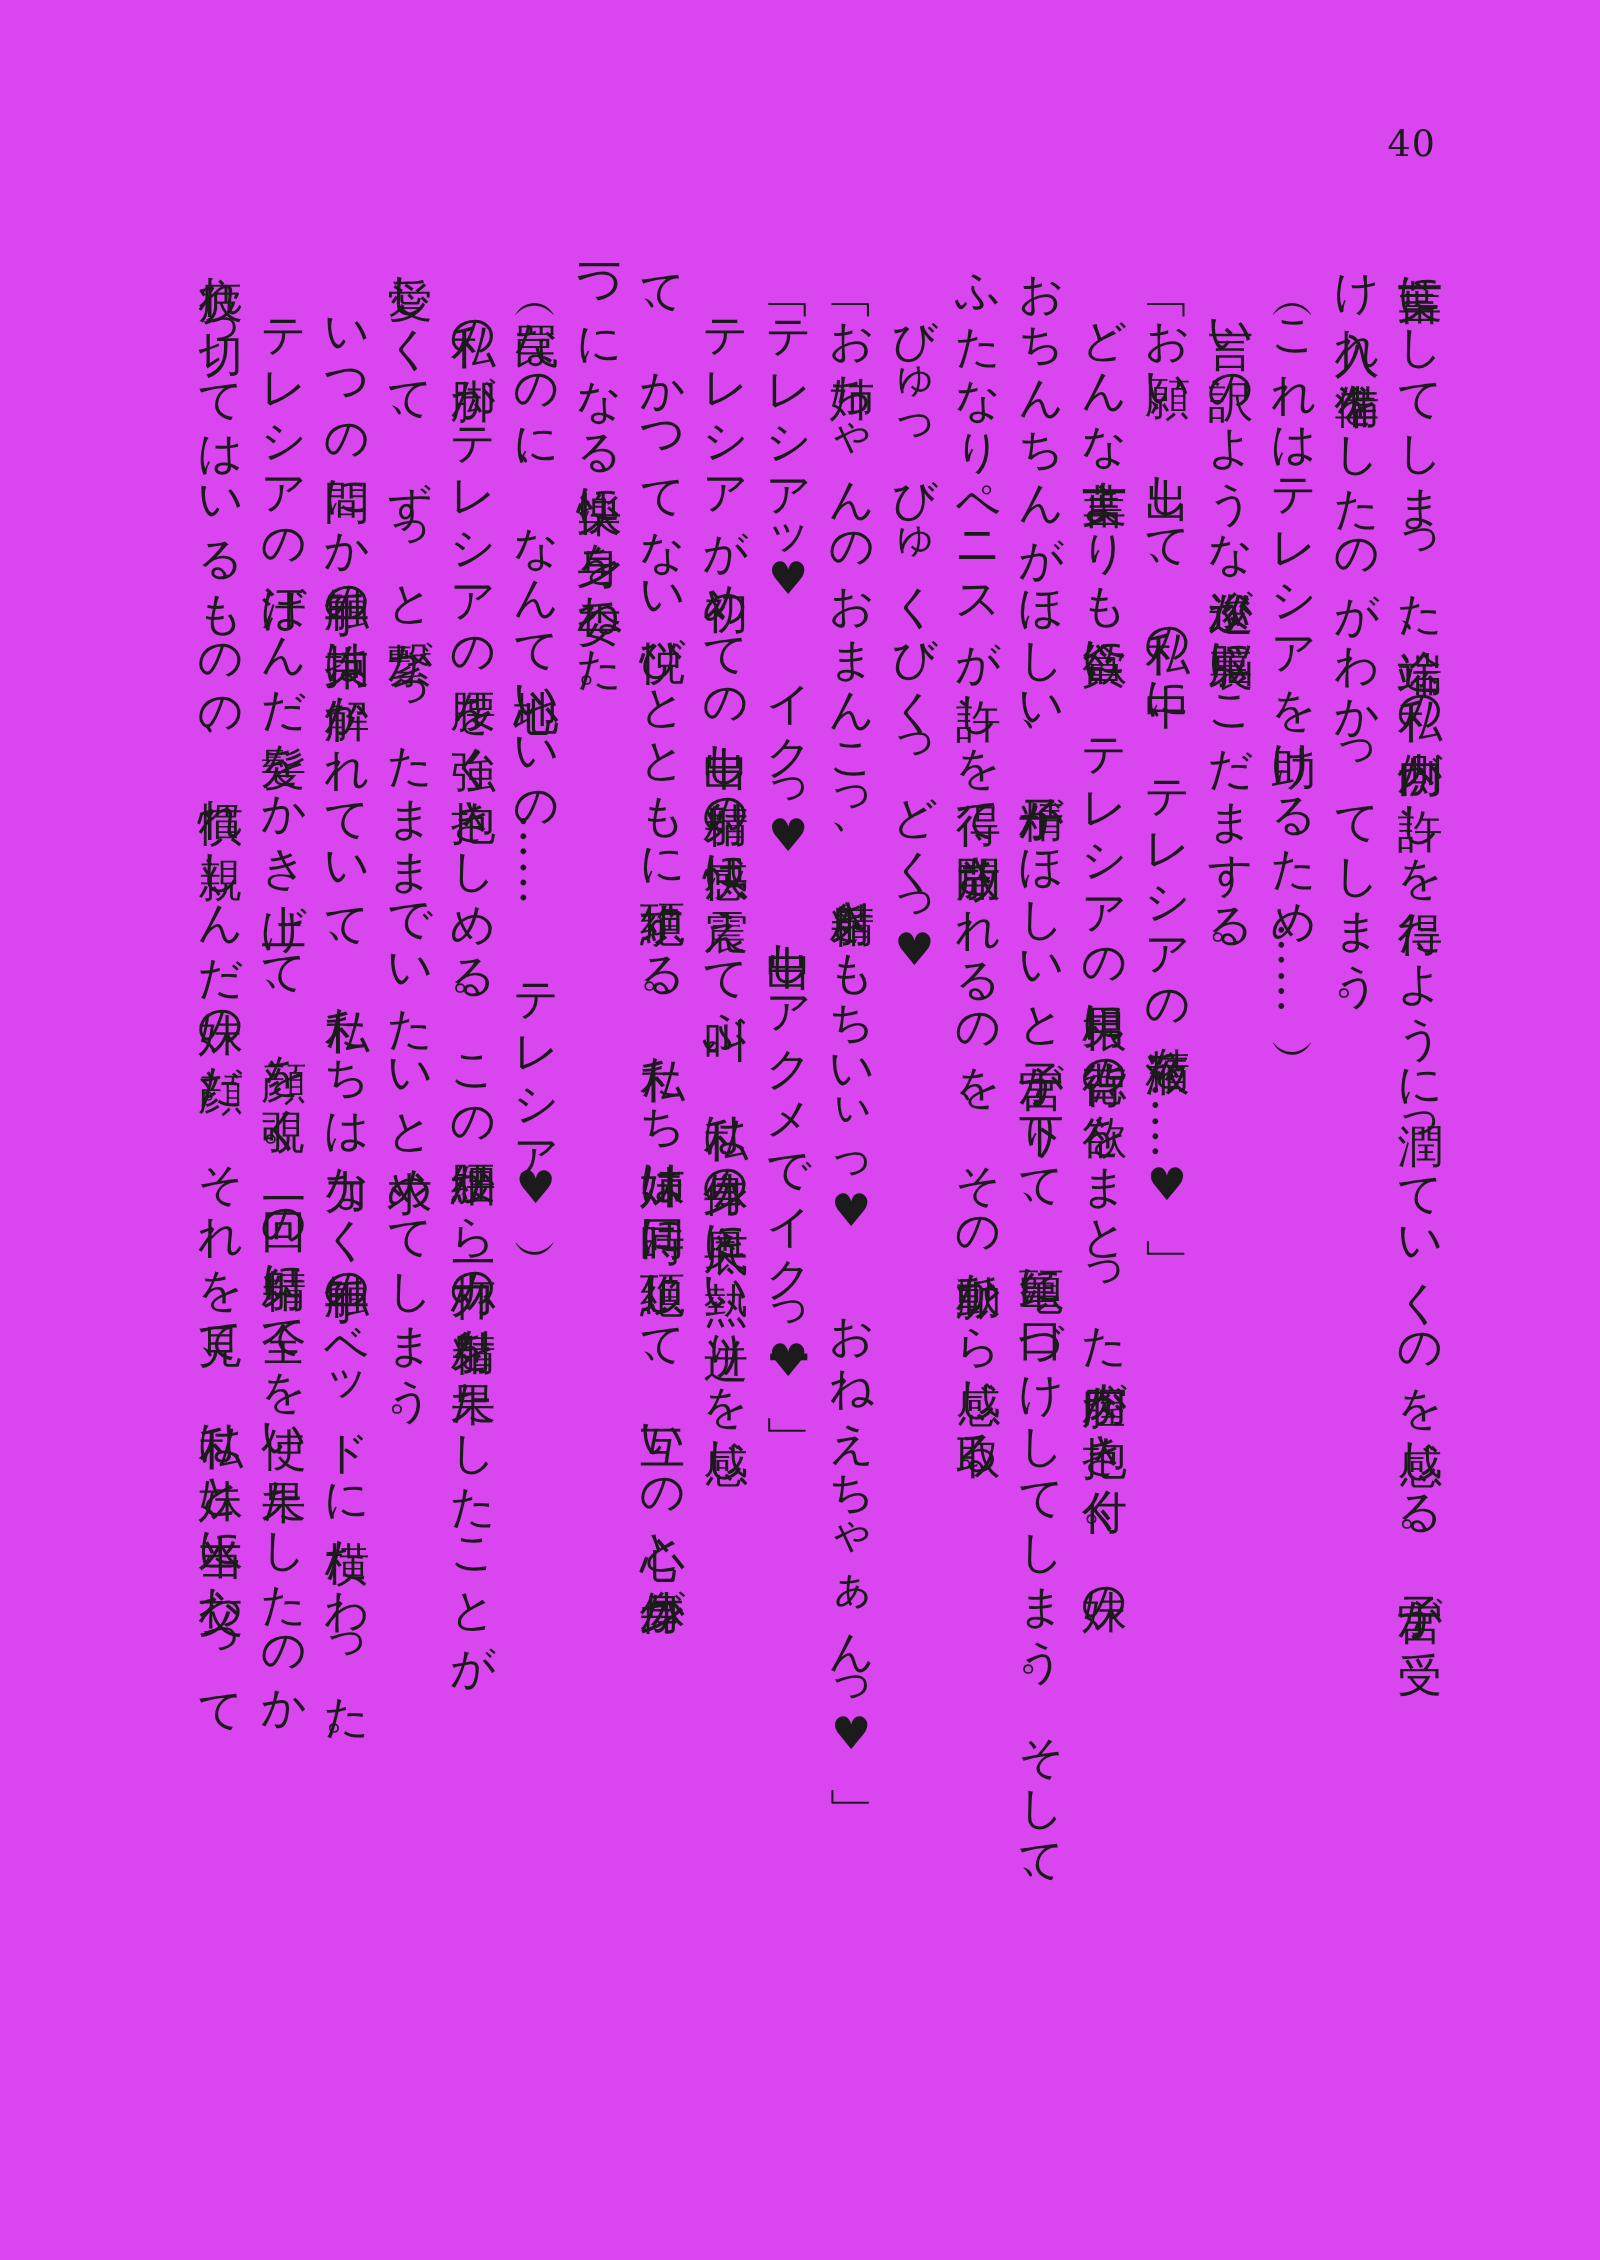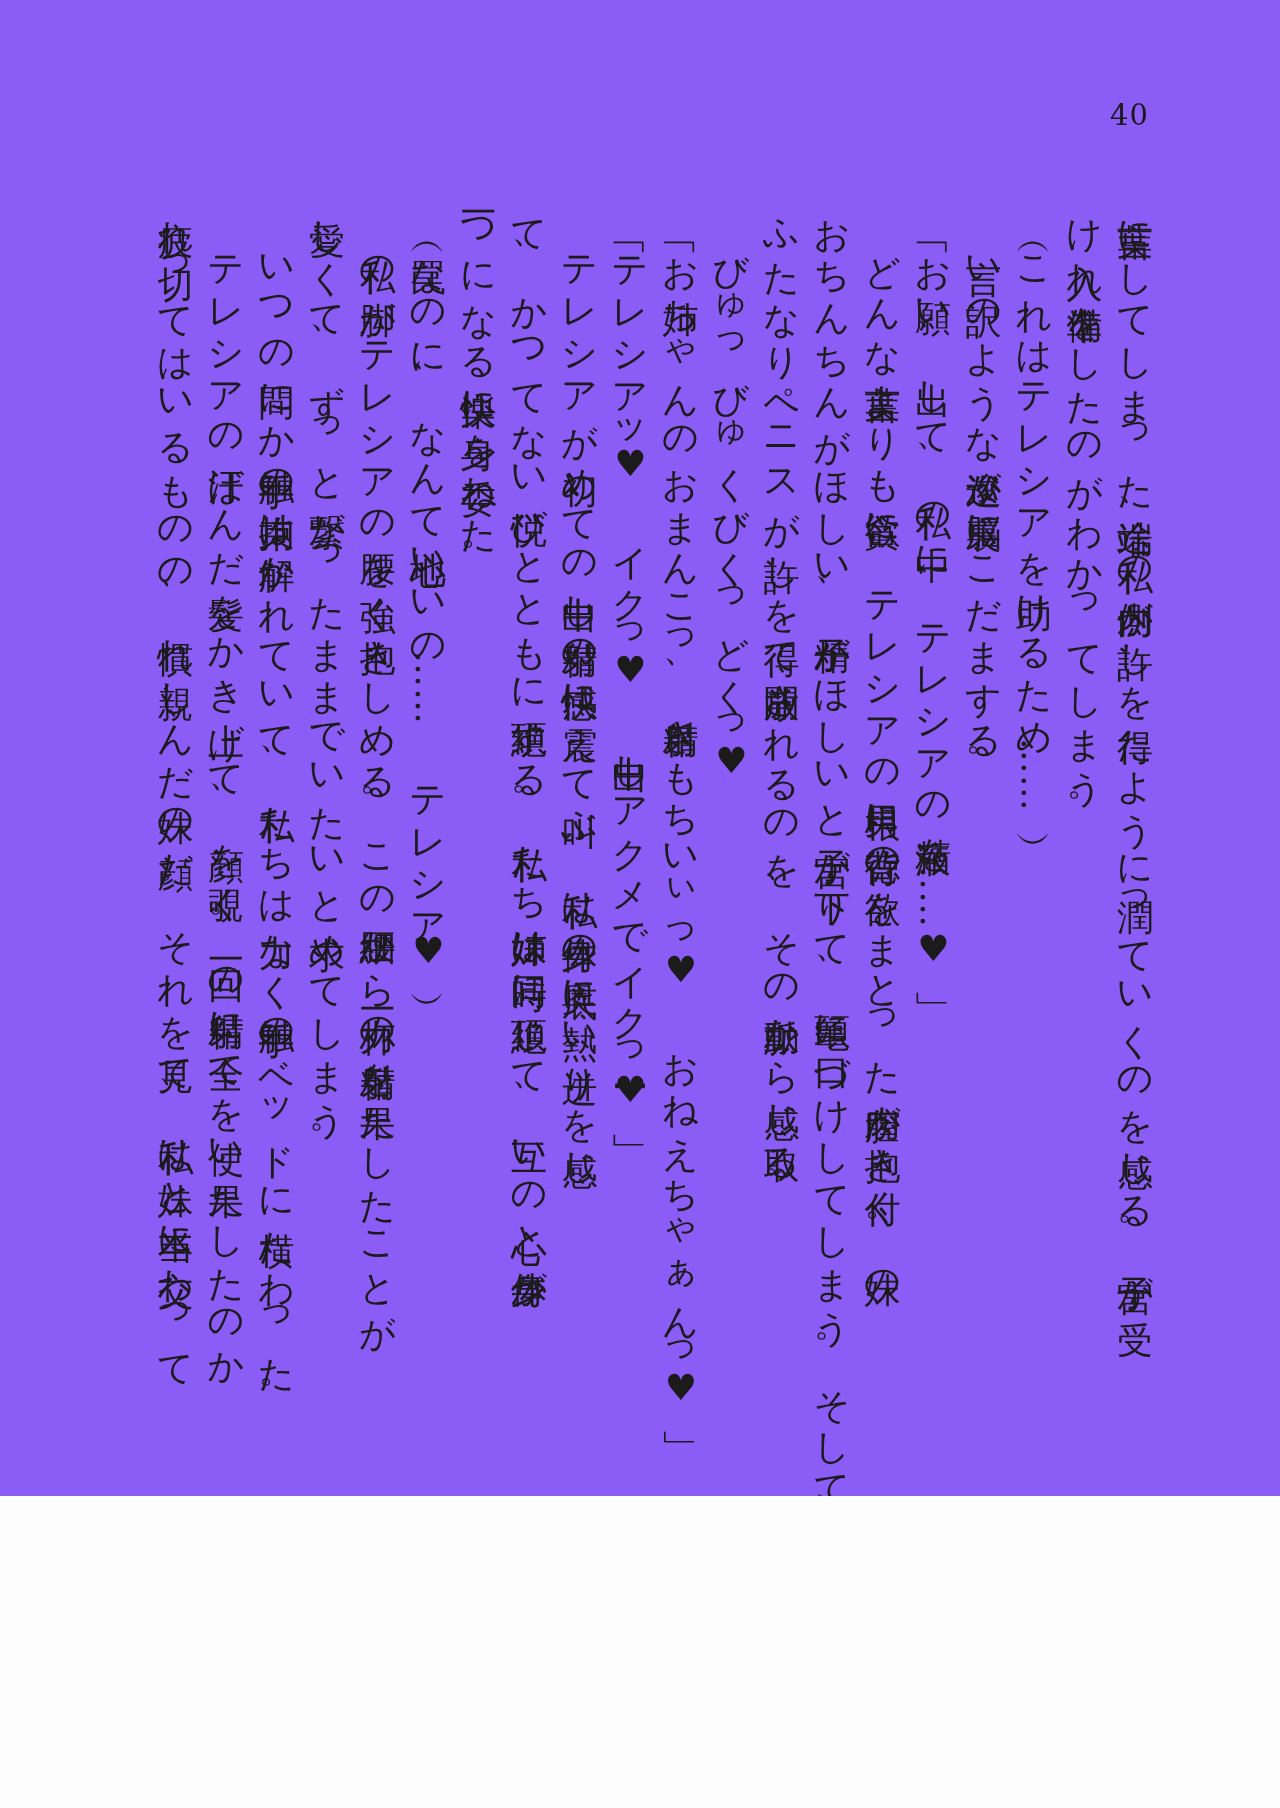--- a/index.html
+++ b/index.html
@@ -3,22 +3,22 @@
 <meta charset="utf-8">
 <style>
   html, body {
     margin: 0;
     padding: 0;
     background: #fdfdfd;
   }
   .page {
     position: relative;
     width: 1280px;
-    height: 1496px;
-    background: #8b5cf6;
+    height: 1808px;
+    background: #d946ef;
     overflow: hidden;
   }
   .page-number {
     position: absolute;
     left: 1110px;
     top: 98px;
     font-family: "DejaVu Serif", "Liberation Serif", serif;
     font-size: 29px;
     letter-spacing: 1px;
     color: #1a1a1a;

